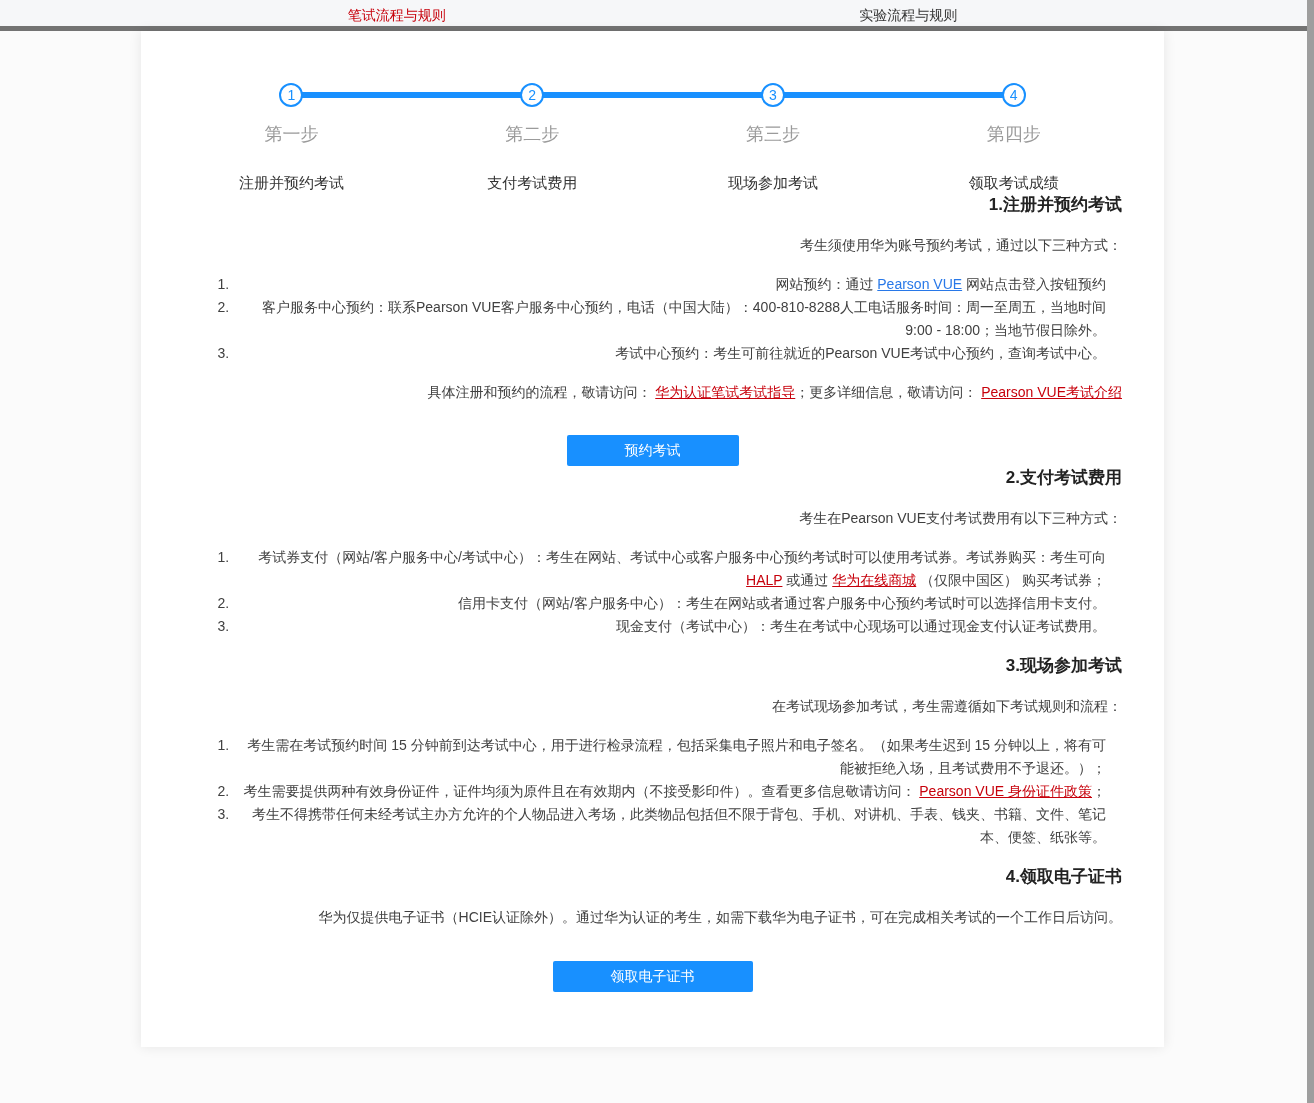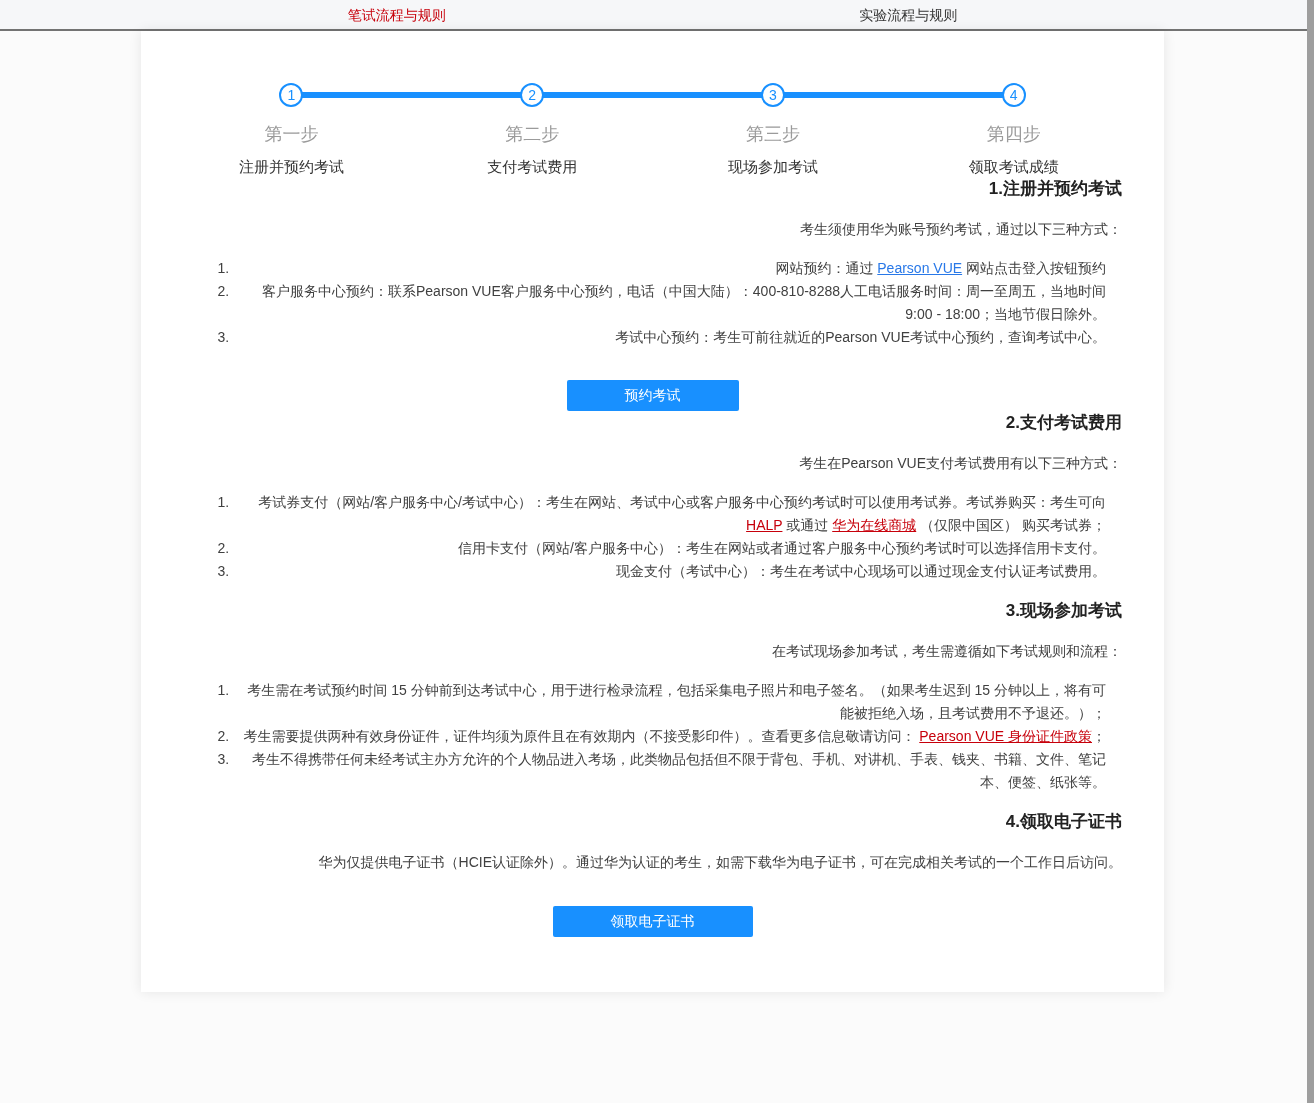--- a/index.html
+++ b/index.html
@@ -10,21 +10,21 @@
     font-family:"Liberation Sans","DejaVu Sans",sans-serif;
     color:#404040; overflow:hidden;
   }
   
   .scrollbar-thumb {
     position:absolute; top:0; right:0; width:7px; height:1103px;
     background:#9e9e9e; z-index:50;
   }
   
   .tabbar {
-    height:31px; background:#f6f7f9; border-bottom:2px solid #737373;
+    height:31px; background:#f6f7f9; border-bottom:5px solid #737373;
   }
   .tabbar-inner { width:1023px; margin-left:141px; display:flex; height:30px; }
   .tab {
     flex:1; text-align:center; line-height:30px; font-size:14px;
     color:#333; cursor:pointer;
   }
   .tab.active { color:#c7000b; }
   
   .card {
     width:1023px; margin-left:141px; background:#ffffff;
@@ -37,21 +37,21 @@
     position:absolute; left:12.5%; right:12.5%; top:61px; height:6px;
     background:#1890ff; border-radius:3px;
   }
   .step { flex:1; text-align:center; position:relative; }
   .step-circle {
     width:24px; height:24px; line-height:20px; margin:0 auto;
     border:2px solid #1890ff; border-radius:50%; background:#fff;
     color:#1890ff; font-size:14px; text-align:center; position:relative; z-index:2;
   }
   .step-stage { margin-top:15px; font-size:18px; color:#9b9b9b; }
-  .step-name { margin-top:12px; font-size:15px; color:#333; }
+  .step-name { margin-top:28px; font-size:15px; color:#333; }
   
   .content { padding:0 42px; font-size:14px; line-height:23px;text-align:right; }
   h2.sec {
     margin:0; font-size:17px; line-height:24px; font-weight:700; color:#222;
   }
   .mt-s1 { margin-top:57px; }
   .mt-s2 { margin-top:40px; }
   .mt-s3 { margin-top:26px; }
   .mt-s4 { margin-top:28px; }
   p.intro { margin:17px 0 0 0; }
@@ -110,20 +110,21 @@
   <div class="content">
 
     <section>
       <h2 class="sec mt-s1">1.注册并预约考试</h2>
       <p class="intro">考生须使用华为账号预约考试，通过以下三种方式：</p>
       <ol class="steps-list">
         <li><span>网站预约：通过 </span><a class="lnk-blue">Pearson VUE</a><span> 网站点击登入按钮预约</span></li>
         <li>客户服务中心预约：联系Pearson VUE客户服务中心预约，电话（中国大陆）：400-810-8288人工电话服务时间：周一至周五，当地时间 9:00 - 18:00；当地节假日除外。</li>
         <li>考试中心预约：考生可前往就近的Pearson VUE考试中心预约，查询考试中心。</li>
       </ol>
+      <p class="note"><span>具体注册和预约的流程，敬请访问： </span><a class="lnk-red">华为认证笔试考试指导</a><span>；更多详细信息，敬请访问： </span><a class="lnk-red">Pearson VUE考试介绍</a></p>
       <div class="btn">预约考试</div>
     </section>
 
     <section>
       <h2 class="sec mt-s2">2.支付考试费用</h2>
       <p class="intro">考生在Pearson VUE支付考试费用有以下三种方式：</p>
       <ol class="steps-list">
         <li><span>考试券支付（网站/客户服务中心/考试中心）：考生在网站、考试中心或客户服务中心预约考试时可以使用考试券。考试券购买：考生可向 </span><a class="lnk-red">HALP</a><span> 或通过 </span><a class="lnk-red">华为在线商城</a><span> （仅限中国区） 购买考试券；</span></li>
         <li>信用卡支付（网站/客户服务中心）：考生在网站或者通过客户服务中心预约考试时可以选择信用卡支付。</li>
         <li>现金支付（考试中心）：考生在考试中心现场可以通过现金支付认证考试费用。</li>

